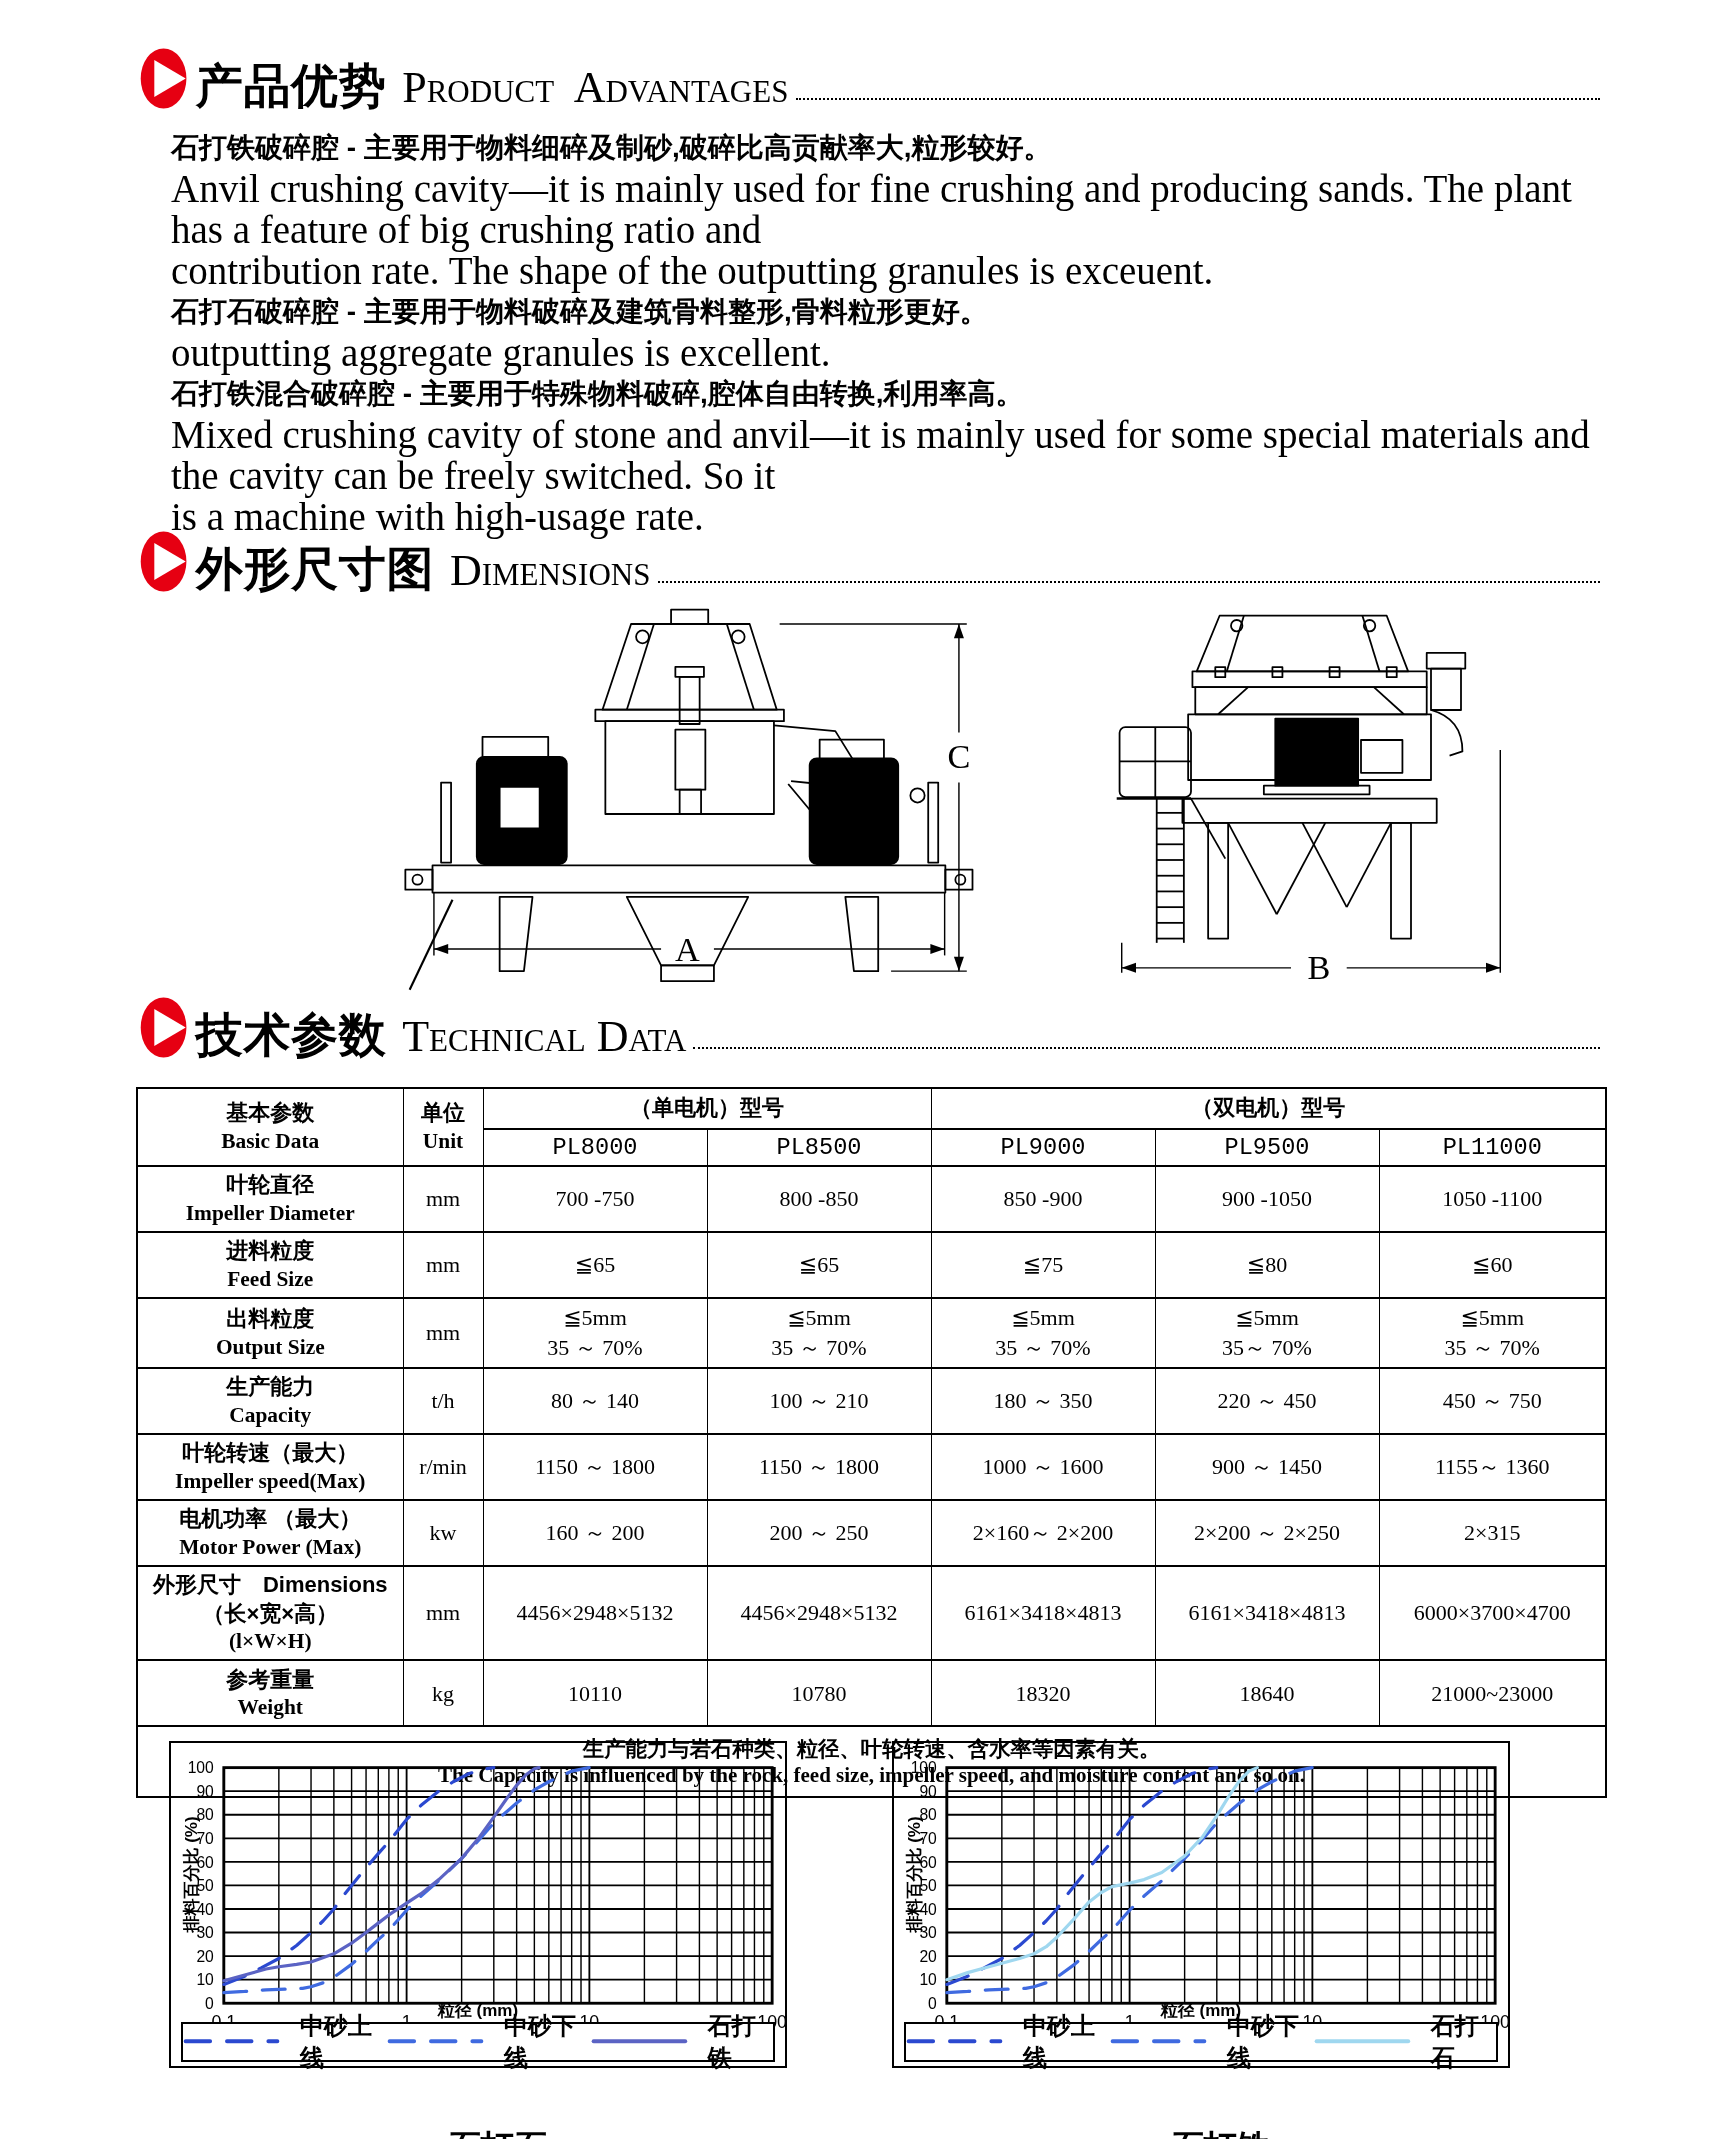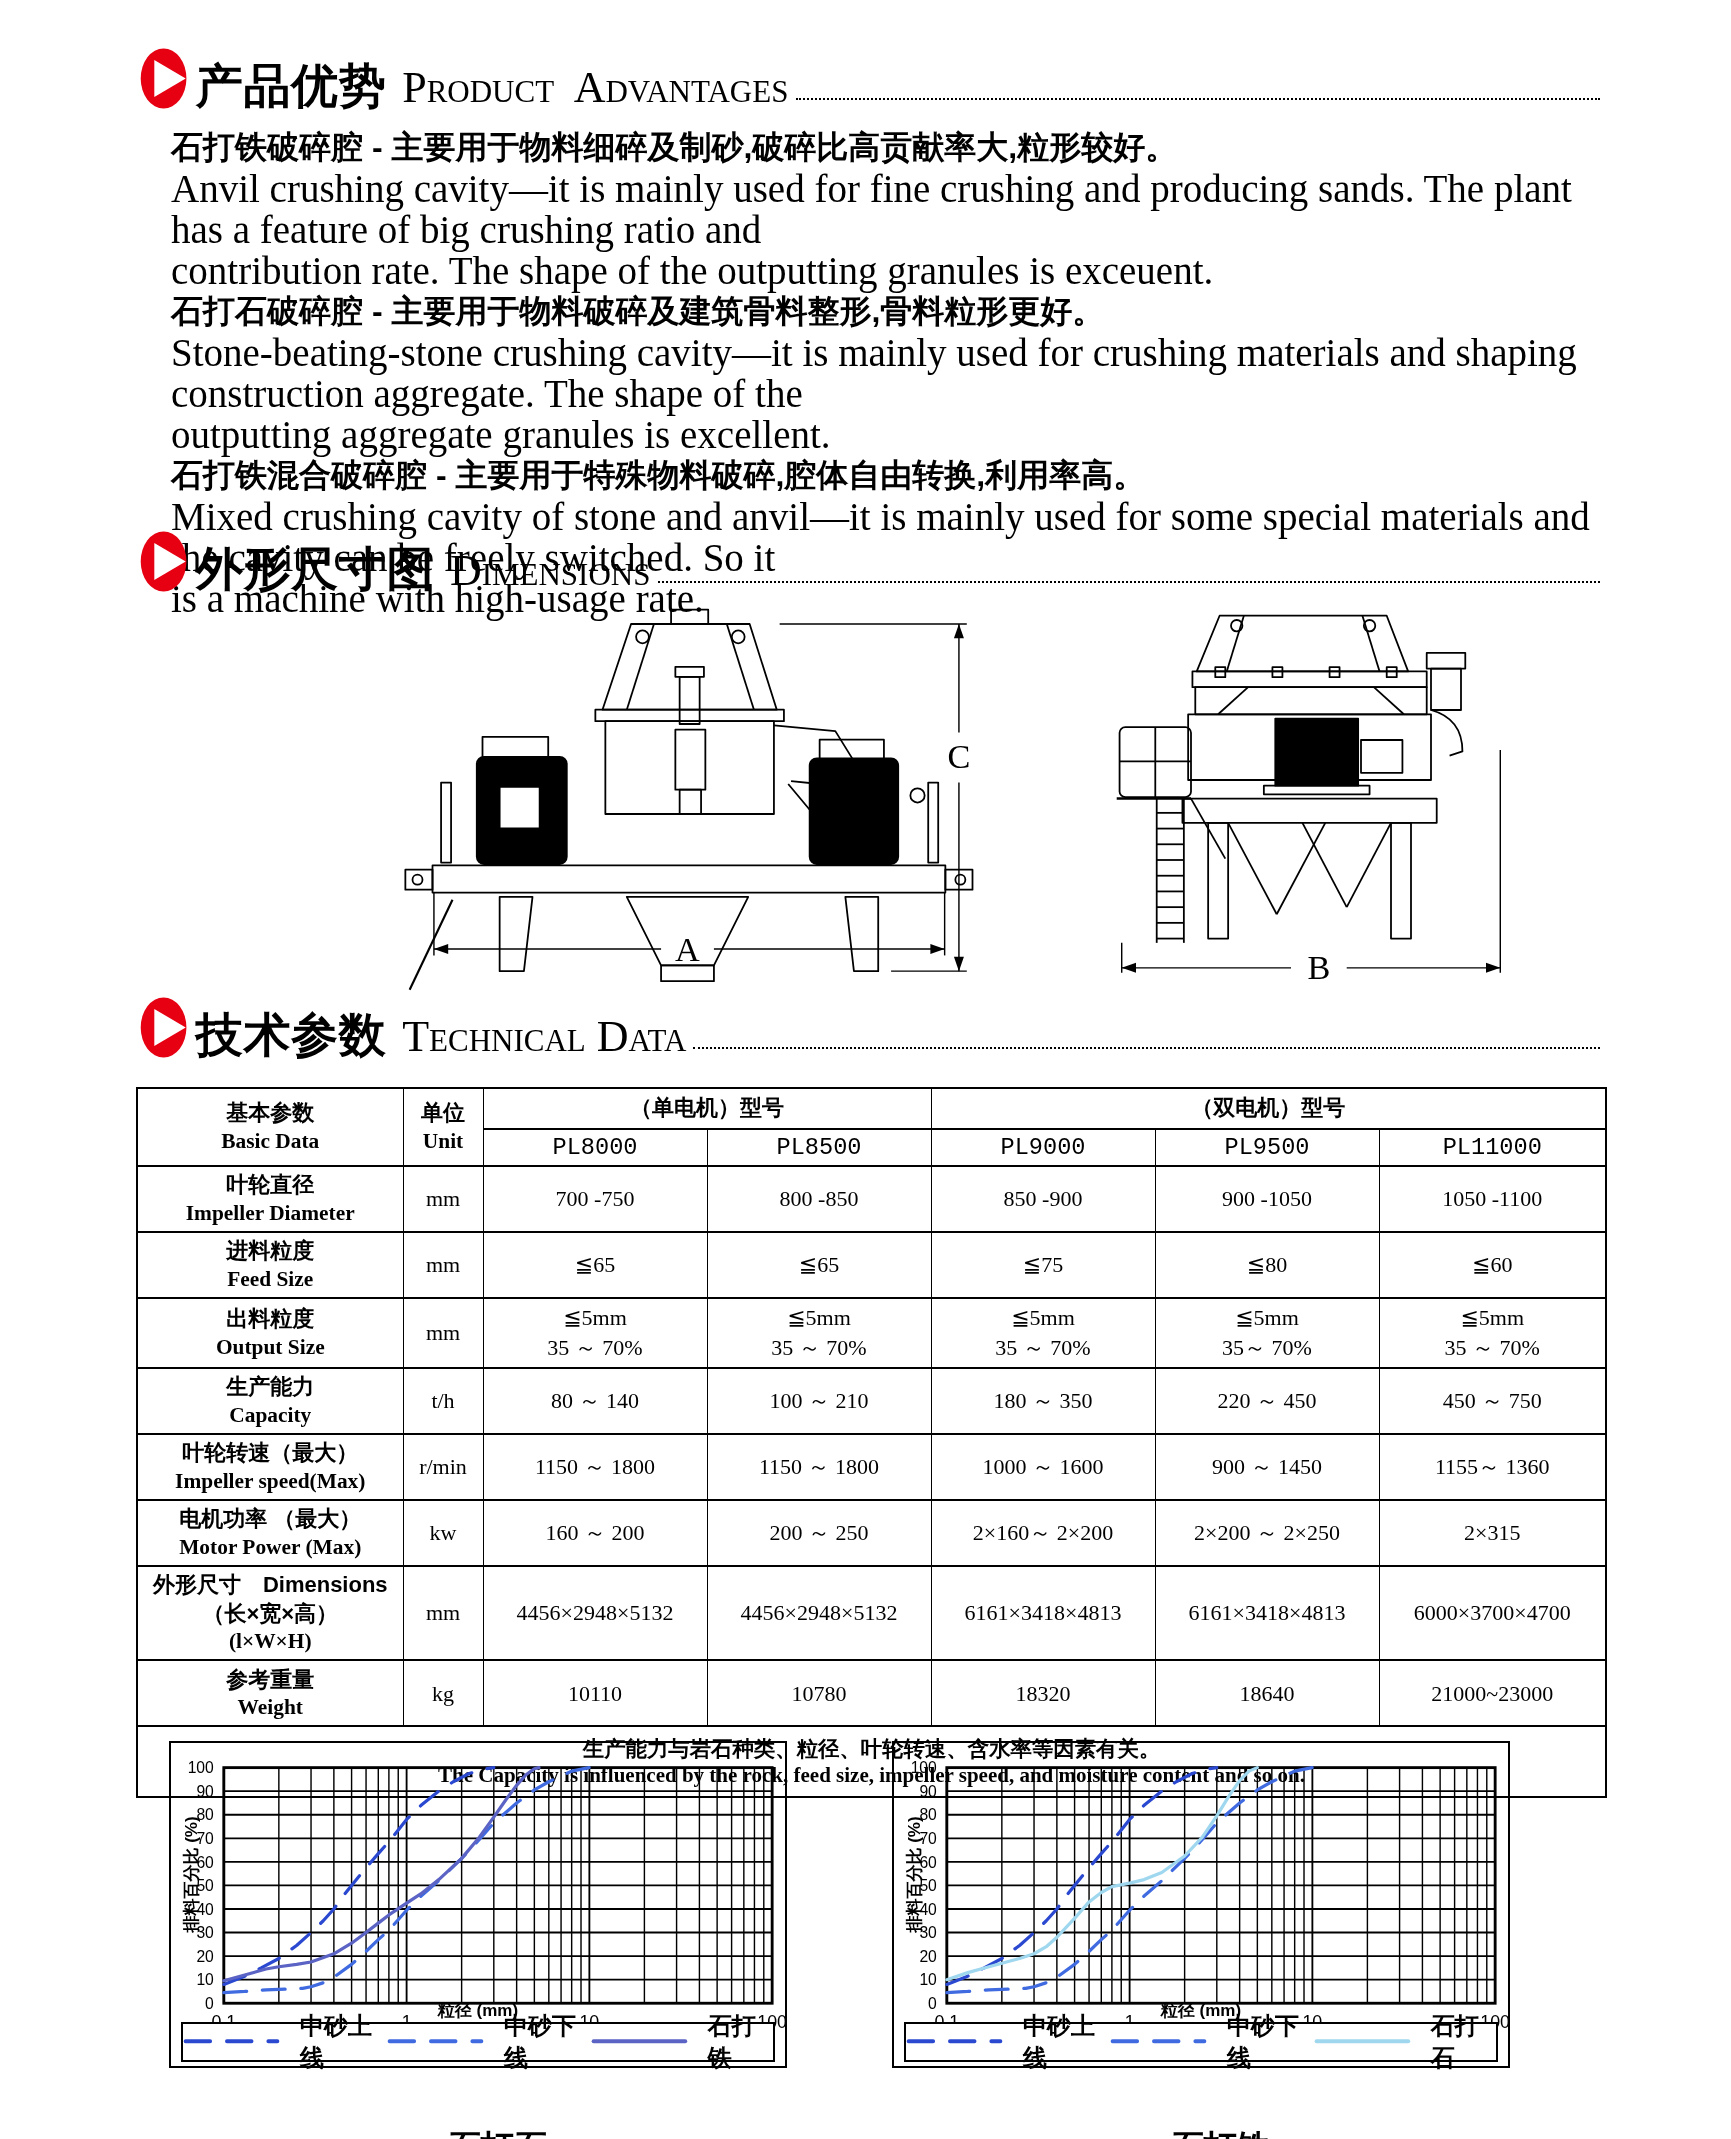--- a/index.html
+++ b/index.html
@@ -11,21 +11,21 @@
   .sec{position:absolute;left:140px;right:131px;display:flex;align-items:flex-end;}
   .sec .icon{width:50px;height:63px;flex:0 0 auto;}
   .sec .cn{font-size:47px;font-weight:700;line-height:1.02;margin-left:5.7px;letter-spacing:0.7px;}
   .sec .en{font-family:"Liberation Serif",serif;font-variant:small-caps;font-size:44px;
            line-height:1;margin-left:15.7px;white-space:pre;}
   .sec .lead{flex:1;border-bottom:2.9px dotted #000;margin:0 0 10px 7.1px;}
 
   
   .adv{position:absolute;left:171px;top:127px;width:1436px;}
   .pline{line-height:41px;white-space:pre-wrap;}
-  .pline.cn{font-weight:700;font-size:32px;}
+  .pline.cn{font-weight:700;font-size:28px;}
   .pline.en{font-family:Liberation Serif, serif;font-size:39px;}
 
   
   .draw{position:absolute;}
 
   
   .tech{position:absolute;left:136px;top:1087px;width:1470px;border-collapse:collapse;
         table-layout:fixed;border:2.9px solid #000;}
   .tech td{border:1.4px solid #000;padding:4.3px 2.9px;text-align:center;vertical-align:middle;}
   .tech thead tr.models td{border-top:2.9px solid #000;}
@@ -69,21 +69,20 @@
     <span class="cn">产品优势</span>
     <span class="en">Product  Advantages</span>
     <span class="lead"></span>
   </div>
 
   <div class="adv" id="advList">
       <div class="pline cn">石打铁破碎腔 - 主要用于物料细碎及制砂,破碎比高贡献率大,粒形较好。</div>
       <div class="pline en">Anvil crushing cavity—it is mainly used for fine crushing and producing sands. The plant has a feature of big crushing ratio and</div>
       <div class="pline en">contribution rate. The shape of the outputting granules is exceuent.</div>
       <div class="pline cn">石打石破碎腔 - 主要用于物料破碎及建筑骨料整形,骨料粒形更好。</div>
-      <div class="pline en">Stone-beating-stone crushing cavity—it is mainly used for crushing materials and shaping construction aggregate. The shape of the</div>
       <div class="pline en">outputting aggregate granules is excellent.</div>
       <div class="pline cn">石打铁混合破碎腔 - 主要用于特殊物料破碎,腔体自由转换,利用率高。</div>
       <div class="pline en">Mixed crushing cavity of stone and anvil—it is mainly used for some special materials and the cavity can be freely switched. So it</div>
       <div class="pline en">is a machine with high-usage rate.</div>
     </div>
 
   <div class="sec" style="top:530px">
     <svg class="icon" viewBox="0 0 70 88">
       <ellipse cx="33" cy="44" rx="32" ry="42" fill="#e60012"></ellipse>
       <polygon points="20,18 64,44 20,70" fill="#fff"></polygon>

